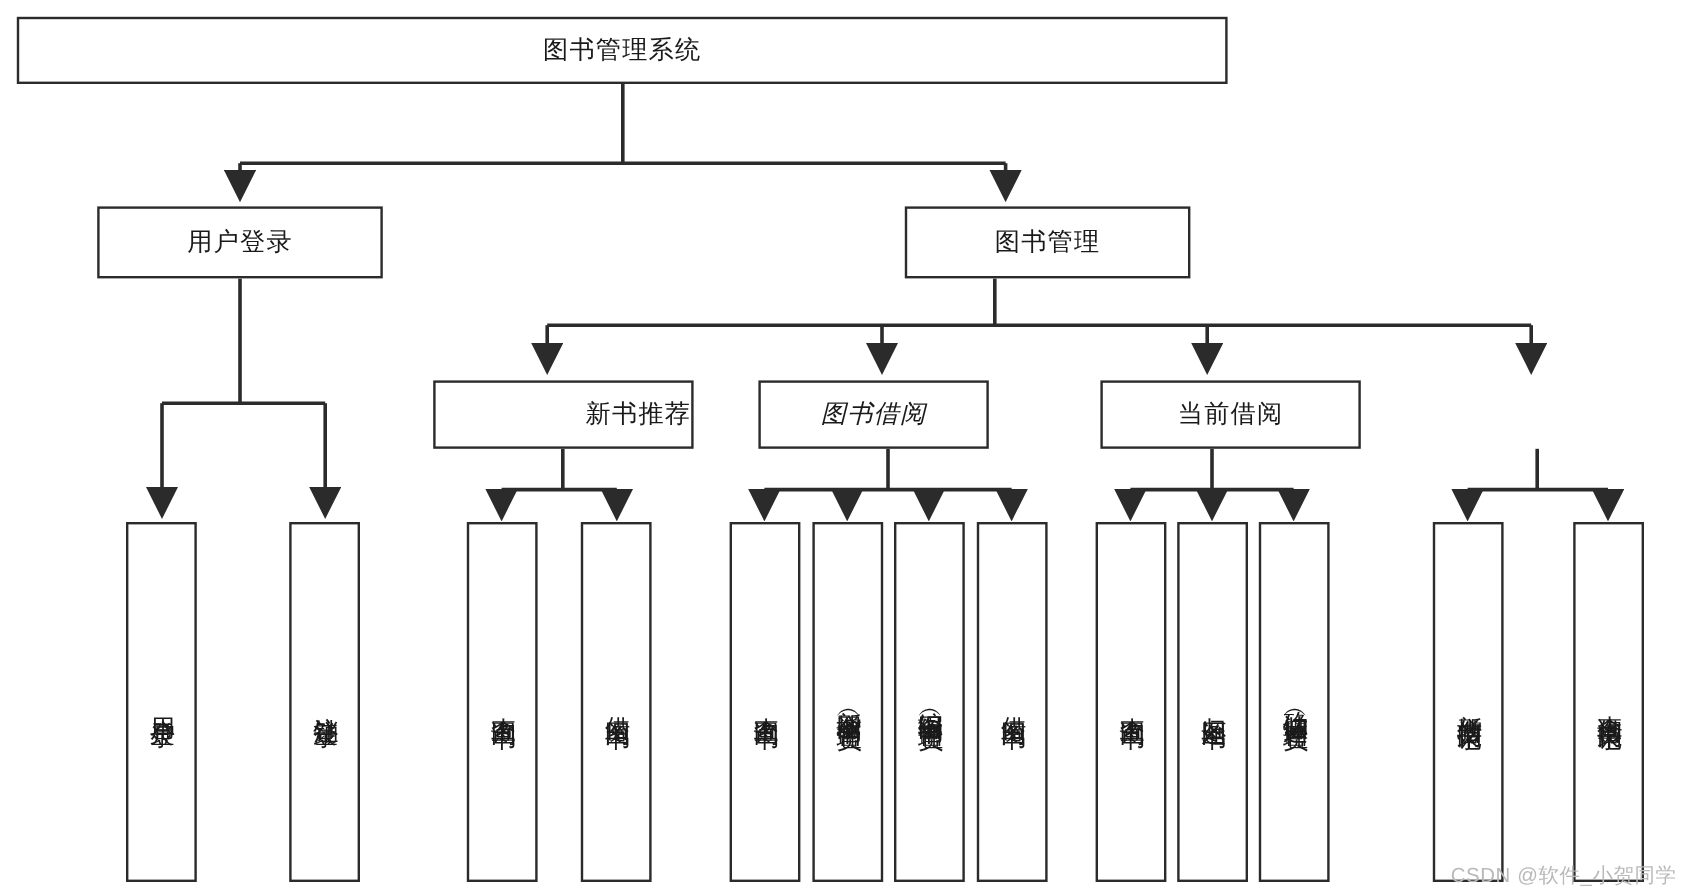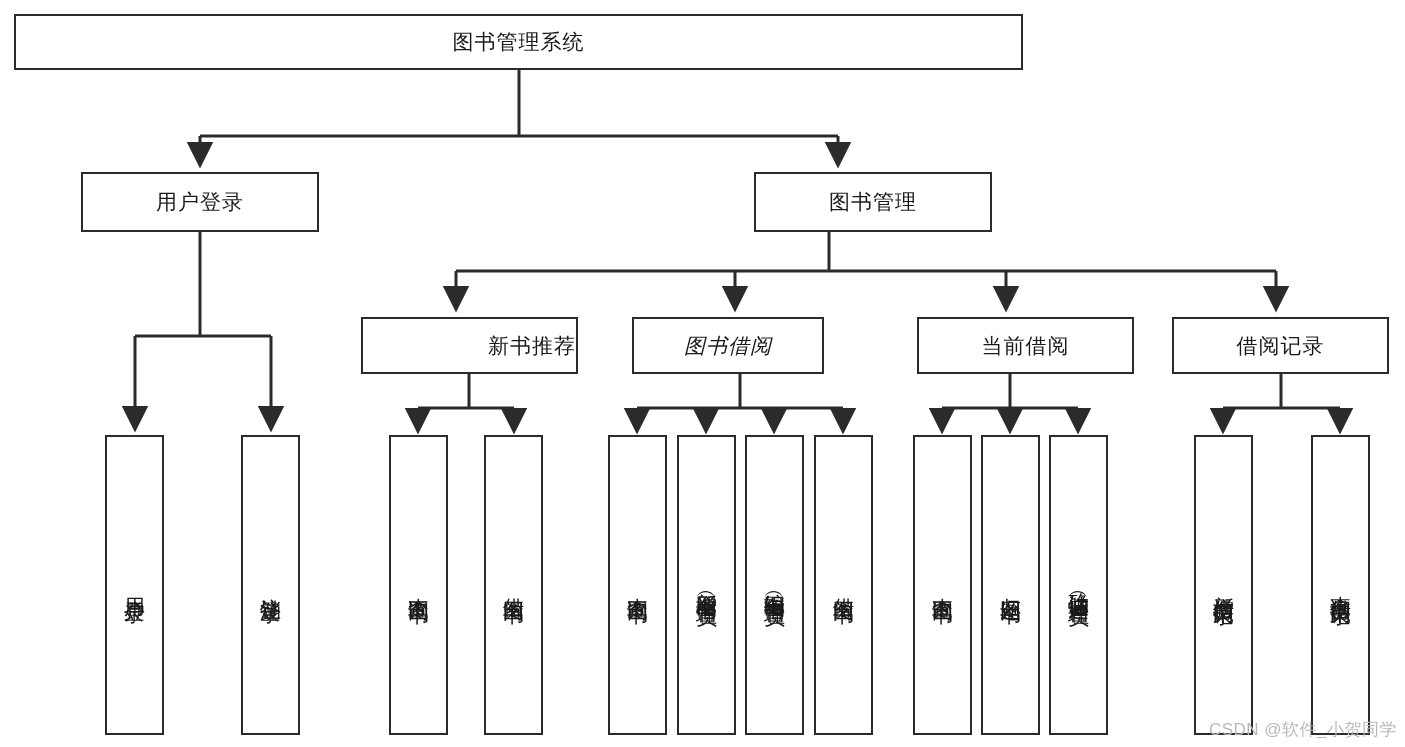--- a/index.html
+++ b/index.html
@@ -138,23 +138,20 @@
 
   <div class="node horizontal" style="left:361px; top:317px; width:217px; height:57px;justify-content:flex-end;">
     <span class="label">新书推荐</span>
   </div>
   <div class="node horizontal" style="left:632px; top:317px; width:192px; height:57px;font-style:italic;">
     <span class="label">图书借阅</span>
   </div>
   <div class="node horizontal" style="left:902px; top:317px; width:217px; height:57px;margin-left:15px;">
     <span class="label">当前借阅</span>
   </div>
-  <div class="node horizontal" style="left:1172px; top:317px; width:217px; height:57px;">
-    <span class="label">借阅记录</span>
-  </div>
 
   <div class="node vertical" style="left:105px; top:435px; width:59px; height:300px;">
     <span class="label">用户登录</span>
   </div>
   <div class="node vertical" style="left:241px; top:435px; width:59px; height:300px;">
     <span class="label">注销登录</span>
   </div>
 
   <div class="node vertical" style="left:389px; top:435px; width:59px; height:300px;">
     <span class="label">查询图书</span>

